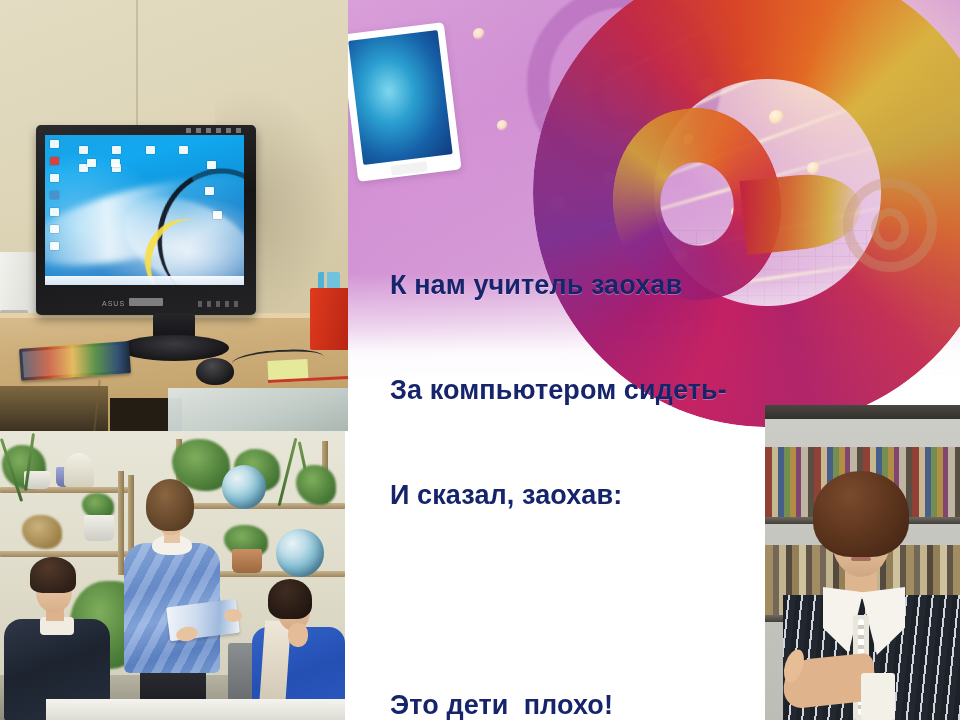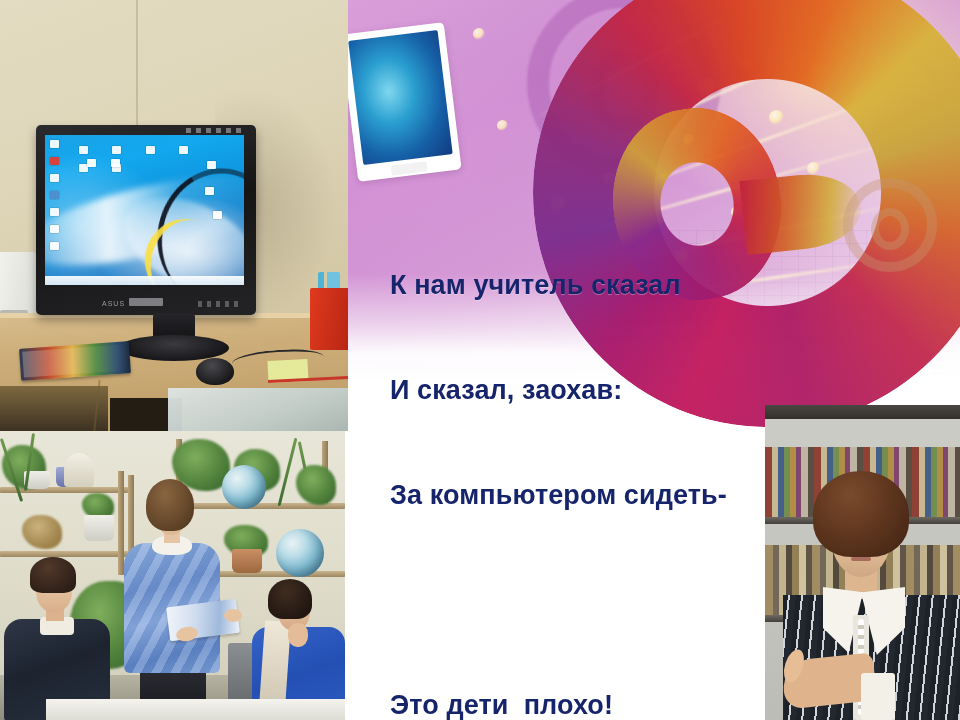--- a/index.html
+++ b/index.html
@@ -573,23 +573,23 @@
     <div class="p-eye l"></div>
     <div class="p-eye r"></div>
     <div class="p-mouth"></div>
     <div class="p-hair"></div>
     <div class="p-arm"></div>
     <div class="p-thumb"></div>
     <div class="p-cuff"></div>
   </div>
 
   <div class="poem">
-    <span class="ln">К нам учитель сказал</span>
+    <span class="ln">К нам учитель заохав</span>
+    <span class="ln">За компьютером сидеть-</span>
     <span class="ln">И сказал, заохав:</span>
-    <span class="ln">За компьютером сидеть-</span>
     <span class="ln blank"></span>
     <span class="ln">Это дети  плохо!</span>
     
     
     
     
   </div>
 
 </div>
 

